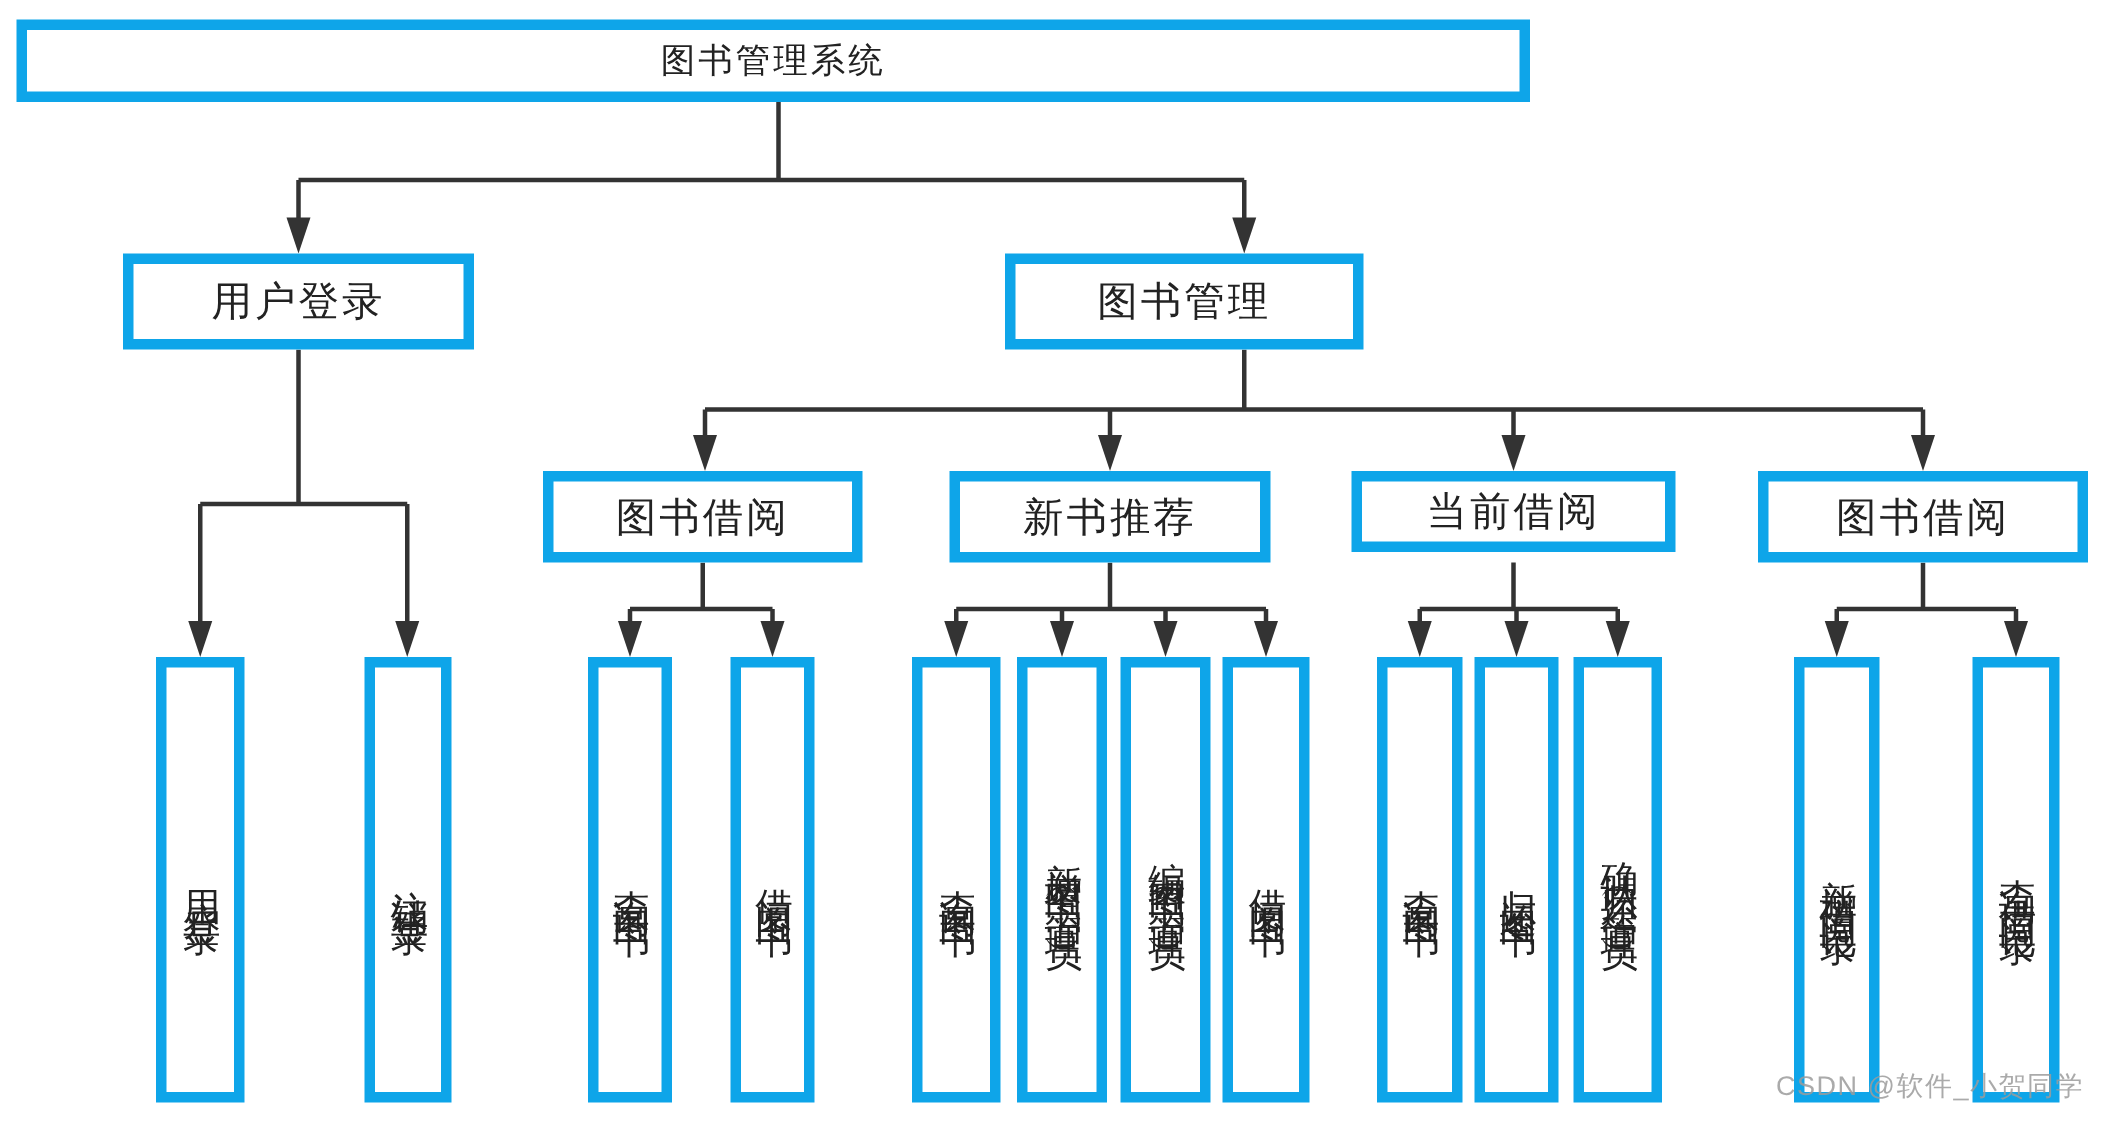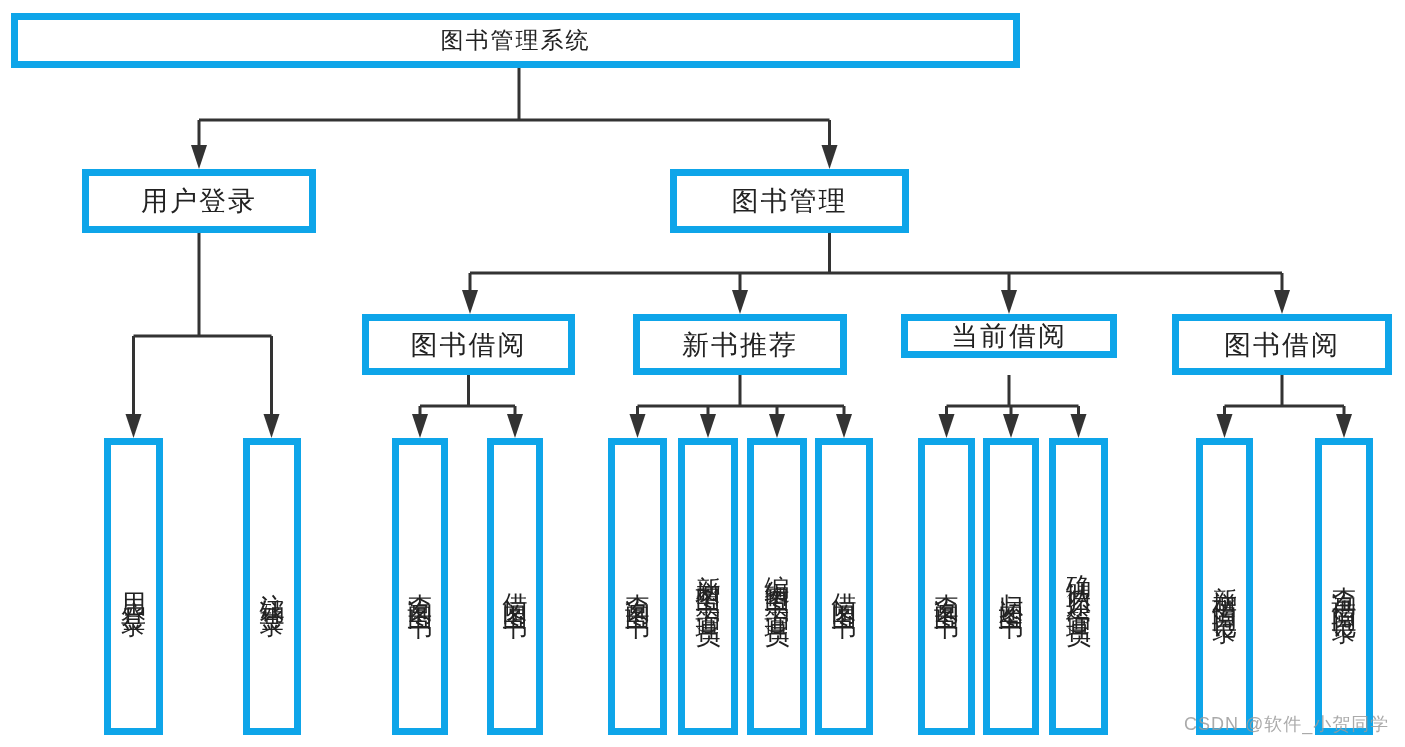--- a/index.html
+++ b/index.html
@@ -113,21 +113,21 @@
   <div class="box lvl" style="left:670px;top:169px;width:239px;height:64px;">
     <span class="hlabel">图书管理</span>
   </div>
 
   <div class="box lvl" style="left:362px;top:314px;width:213px;height:61px;">
     <span class="hlabel">图书借阅</span>
   </div>
   <div class="box lvl" style="left:633px;top:314px;width:214px;height:61px;">
     <span class="hlabel">新书推荐</span>
   </div>
-  <div class="box lvl" style="left:901px;top:314px;width:216px;height:44px;">
+  <div class="box lvl" style="left:901px;top:314px;width:216px;height:54px;">
     <span class="hlabel">当前借阅</span>
   </div>
   <div class="box lvl" style="left:1172px;top:314px;width:220px;height:61px;">
     <span class="hlabel">图书借阅</span>
   </div>
 
   <div class="box leaf" style="left:104px;width:59px;">
     <span class="vlabel">用户登录</span>
   </div>
   <div class="box leaf" style="left:243px;width:58px;">

